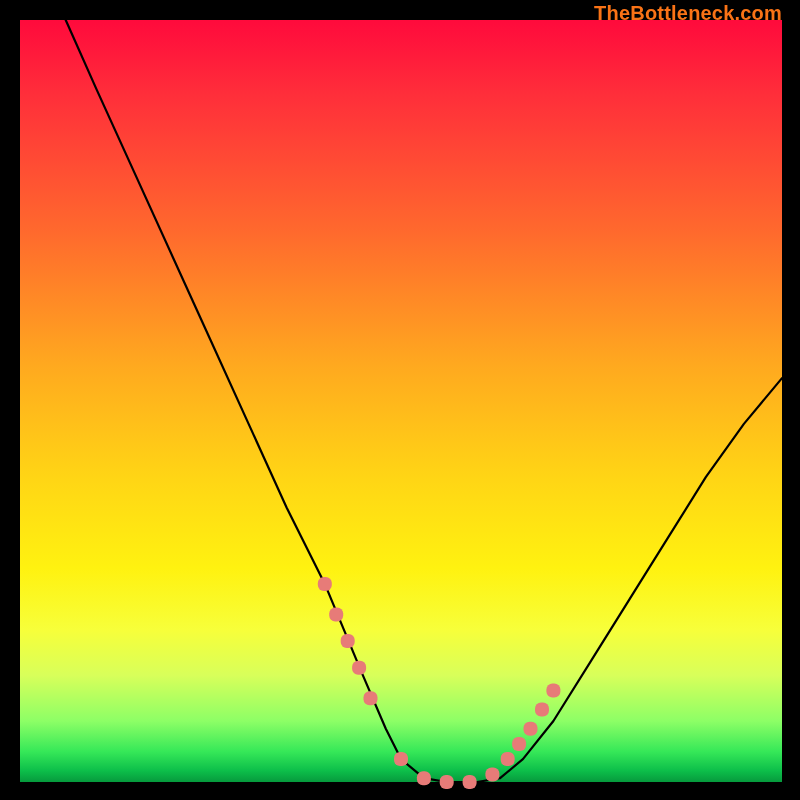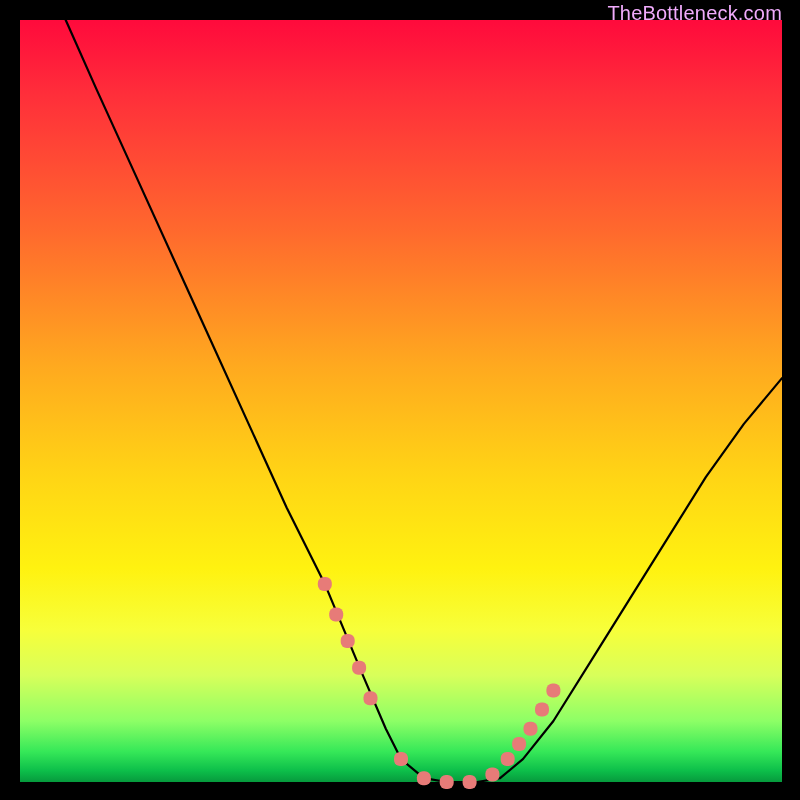--- a/index.html
+++ b/index.html
@@ -39,23 +39,23 @@
       #8dff66 92%,
       #36e858 96%,
       #0dbf4a 98.5%,
       #069a3d 100%
     );
   }
   .attribution {
     position: absolute;
     top: 2px;
     right: 18px;
-    color: #f0abfc;
+    color: #f97316;
     font-size: 20px;
-    font-weight: 400;
+    font-weight: 700;
     letter-spacing: 0.2px;
     user-select: none;
   }
   svg.curve {
     position: absolute;
     left: 0;
     top: 0;
     width: 762px;
     height: 762px;
     overflow: visible;

